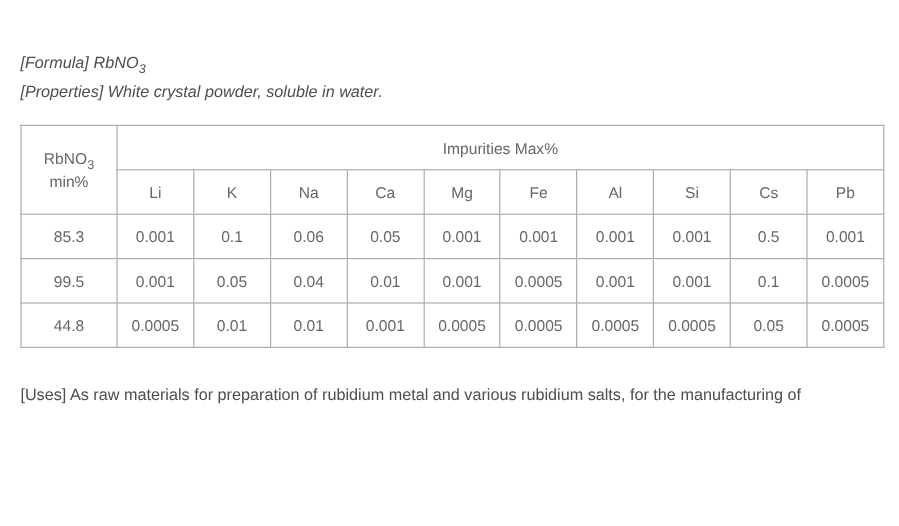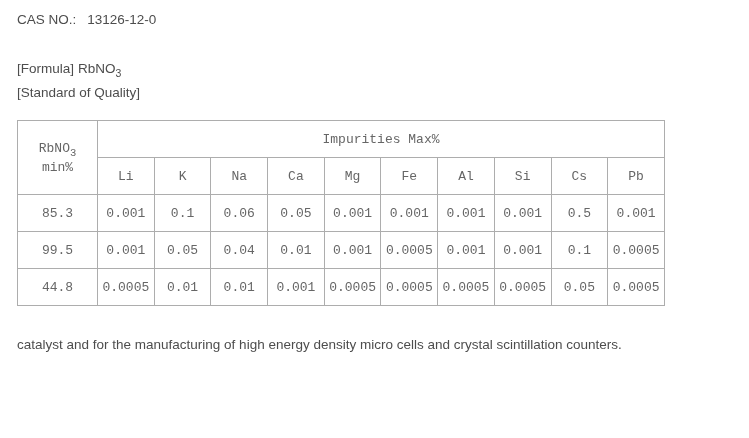--- a/index.html
+++ b/index.html
@@ -11,30 +11,29 @@
     color: #4d4d4d;
     box-sizing: border-box;
     overflow: hidden;
   }
   .page { padding: 12px 12px 0 17px; }
 
   .cas-line { font-size: 13.5px; line-height: 16px; }
   .cas-value { margin-left: 11px; }
 
   .info-block { margin-top: 29px; }
-  .info-line { font-size: 13.5px; line-height: 24px; }
+  .info-line { font-size: 13.5px; line-height: 24px; font-style: italic; }
   .formula-text { margin-left: 4px; }
   sub { font-size: 10.5px; line-height: 0; }
 
   table.quality-table {
     border-collapse: collapse;
     table-layout: fixed;
-    width: 648px;
+    width: 720px;
     margin-top: 15px;
-    font-family: Liberation Mono, monospace;
   }
   .quality-table th, .quality-table td {
     border: 1px solid #adadad;
     text-align: center;
     vertical-align: middle;
     font-weight: 400;
     font-size: 13px;
     color: #666666;
     height: 36px;
     padding: 0;
@@ -44,29 +43,26 @@
   col.purity-col { width: 80px; }
 
   .footer { margin-top: 27px; }
   .footer-line { font-size: 13.5px; line-height: 24.5px; }
 </style>
 </head>
 <body>
 
 <div class="page">
 
-  <div class="cas-line">
-    <span>CAS NO.:</span><span class="cas-value">13126-12-0</span>
-  </div>
 
   <div class="info-block">
     <div class="info-line">
       <span>[Formula]</span><span class="formula-text"><span>RbNO</span><sub>3</sub></span>
     </div>
-    <div class="info-line">[Standard of Quality]</div>
+    <div class="info-line">[Properties] White crystal powder, soluble in water.</div>
   </div>
 
   <table class="quality-table">
     <colgroup>
       <col class="purity-col">
       <col>
         <col>
         <col>
         <col>
         <col>
@@ -134,16 +130,16 @@
           <td>0.0005</td>
           <td>0.0005</td>
           <td>0.0005</td>
           <td>0.05</td>
           <td>0.0005</td>
         </tr>
       </tbody>
   </table>
 
   <div class="footer">
-    <div class="footer-line">catalyst and for the manufacturing of high energy density micro cells and crystal scintillation counters.</div>
+    <div class="footer-line">[Uses] As raw materials for preparation of rubidium metal and various rubidium salts, for the manufacturing of</div>
   </div>
 
 </div>
 
 </body></html>

